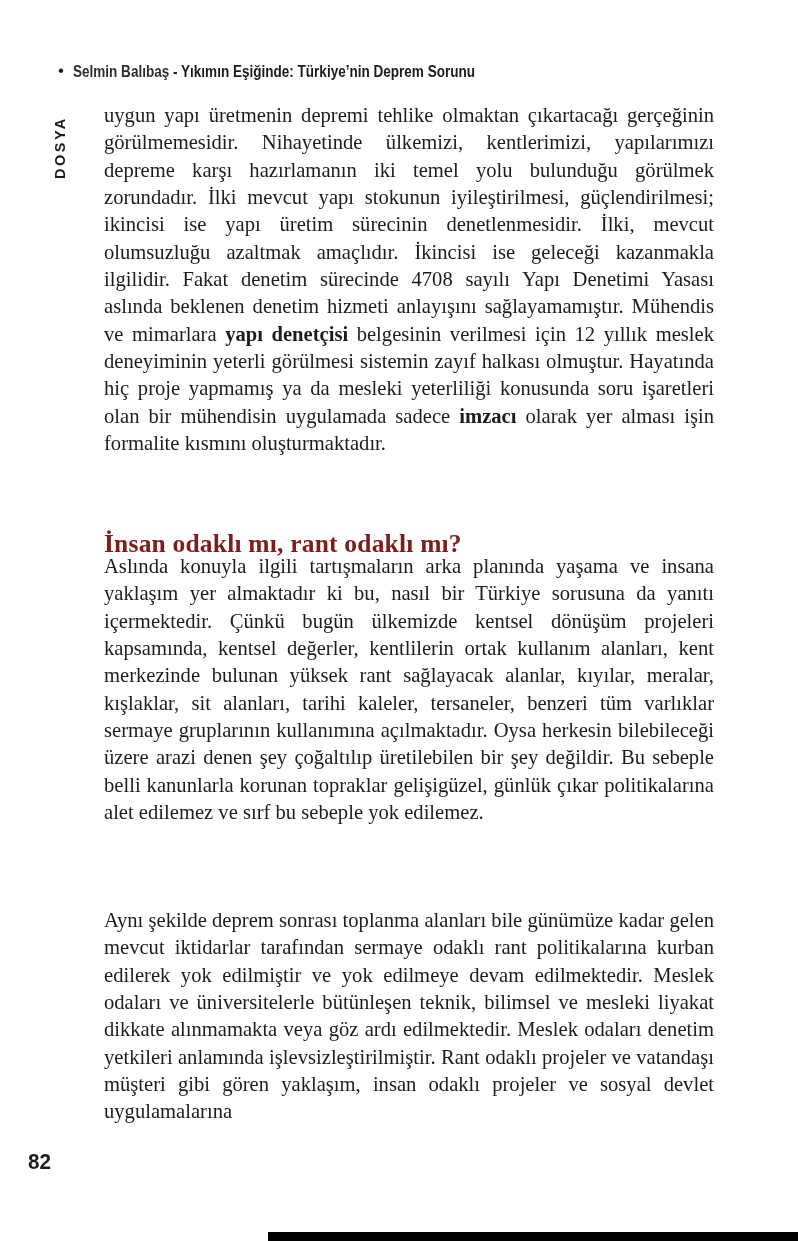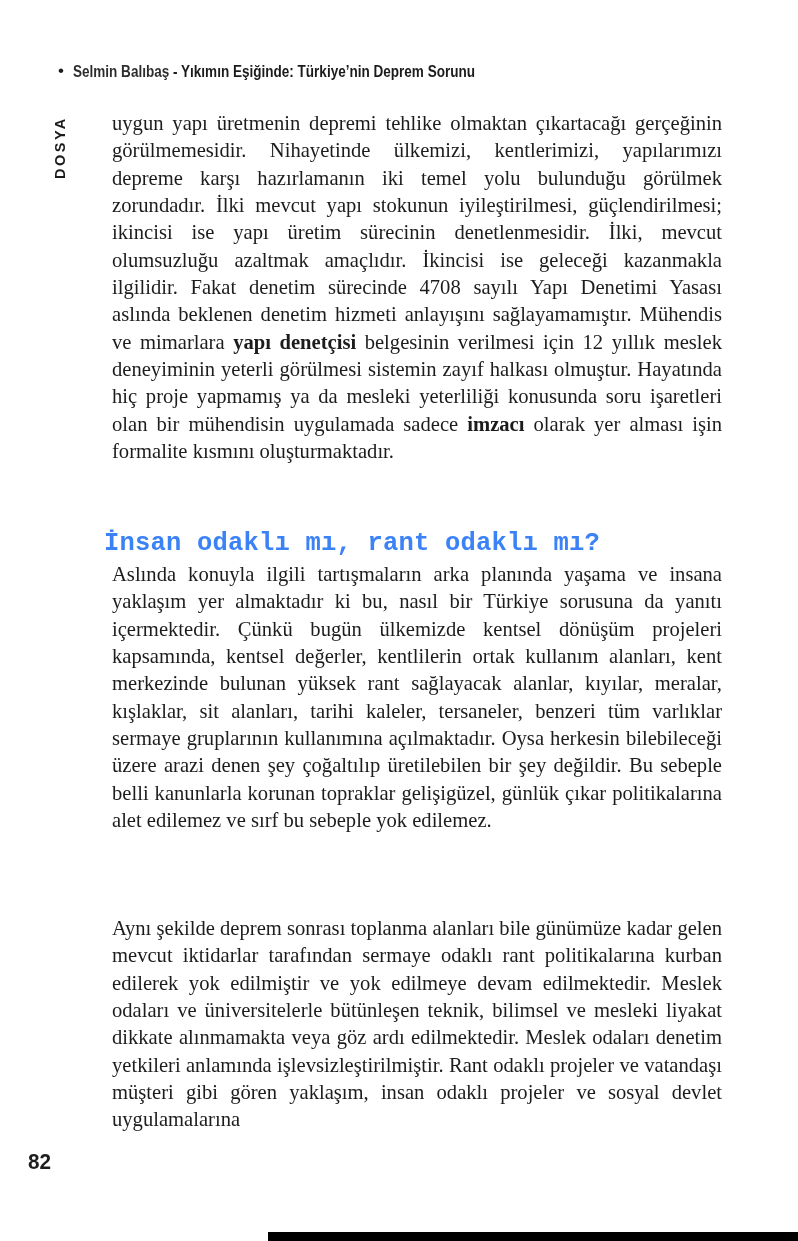--- a/index.html
+++ b/index.html
@@ -32,36 +32,36 @@
     position:absolute;left:52px;top:179px;
     transform:rotate(-90deg);transform-origin:0 0;
     font-family:"Liberation Sans",sans-serif;
     font-weight:700;font-size:14.5px;letter-spacing:2.5px;
     display:inline-block;
     white-space:nowrap;
   }
   
   .body-col{position:absolute;left:104px;width:610px;}
   .para{
-    margin:8px;
+    margin:0;
     font-family:"Liberation Serif","DejaVu Serif",serif;
     font-size:20.6px;line-height:27.35px;
     text-align:justify;
     color:#1c1c1c;
   }
   .para .bold{font-weight:700;}
   #para-1{top:102px;}
   #para-2{top:553px;}
   #para-3{top:907px;}
   .section-heading{
     position:absolute;left:104px;top:529px;width:610px;
     margin:0;
-    font-family:Liberation Mono, monospace;
+    font-family:Liberation Serif, serif;
     font-weight:700;font-size:25.5px;letter-spacing:0.2px;
-    color:#3b82f6;
+    color:#7f1d1d;
   }
   
   .page-number{
     position:absolute;left:28px;top:1149px;
     font-family:"Liberation Sans",sans-serif;
     font-weight:700;font-size:22.5px;
     transform:scaleX(0.92);transform-origin:left top;
     color:#1e1e1e;
   }
   .footer-bar{

